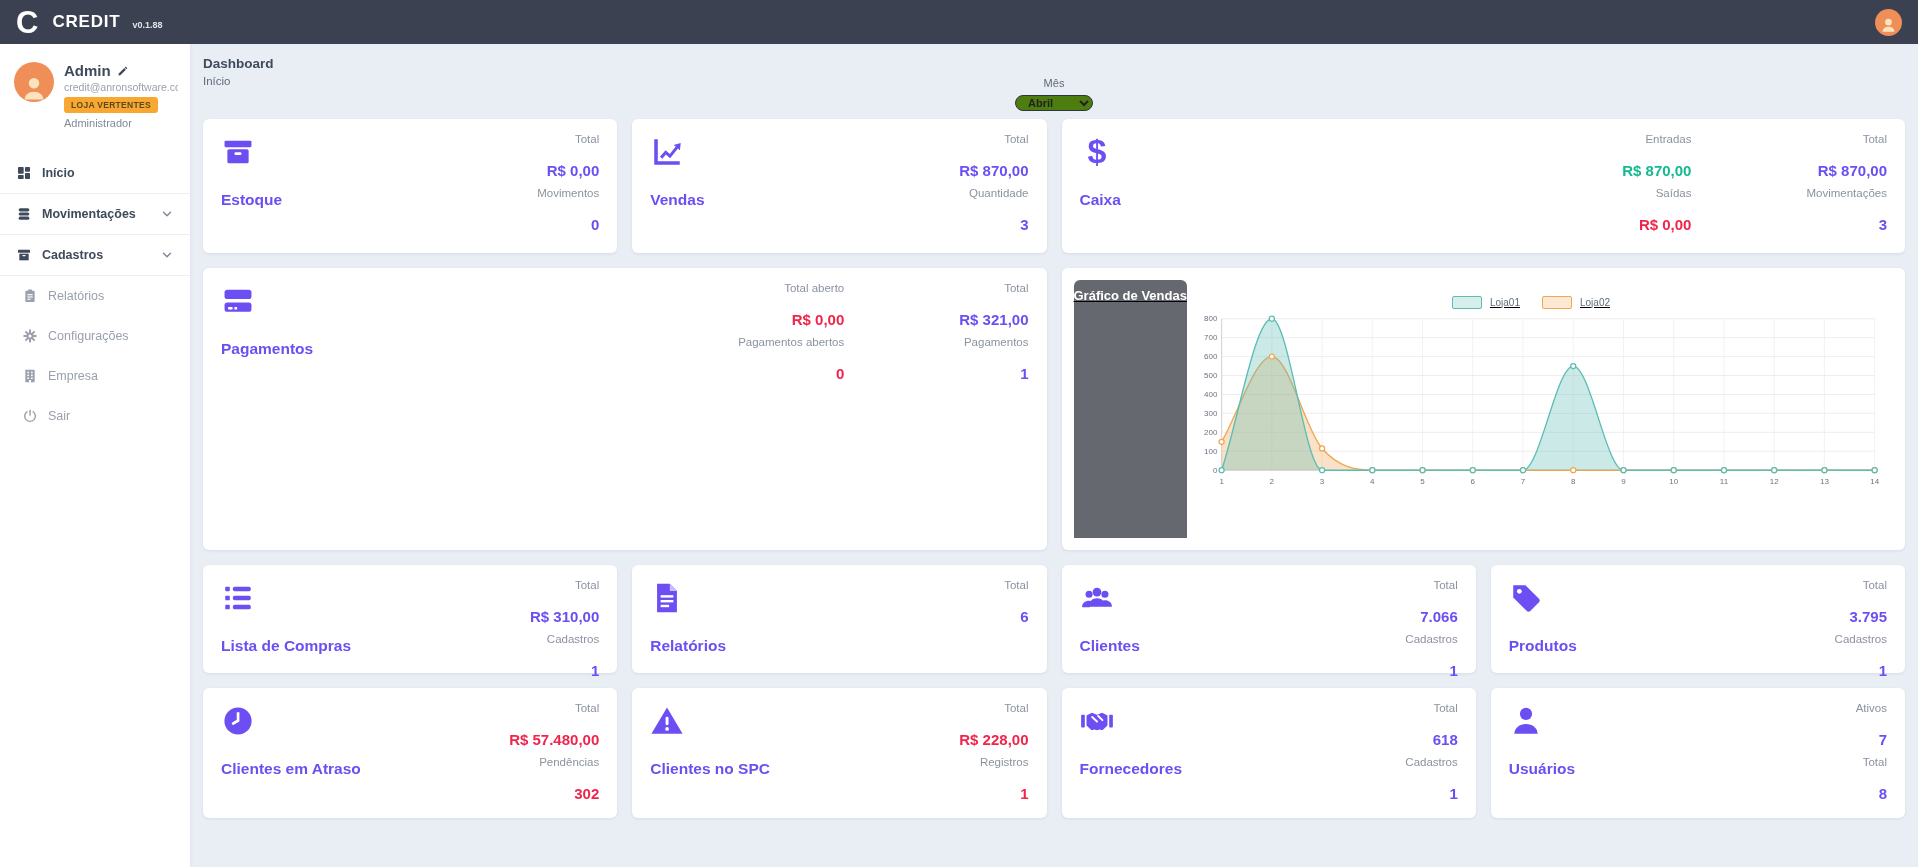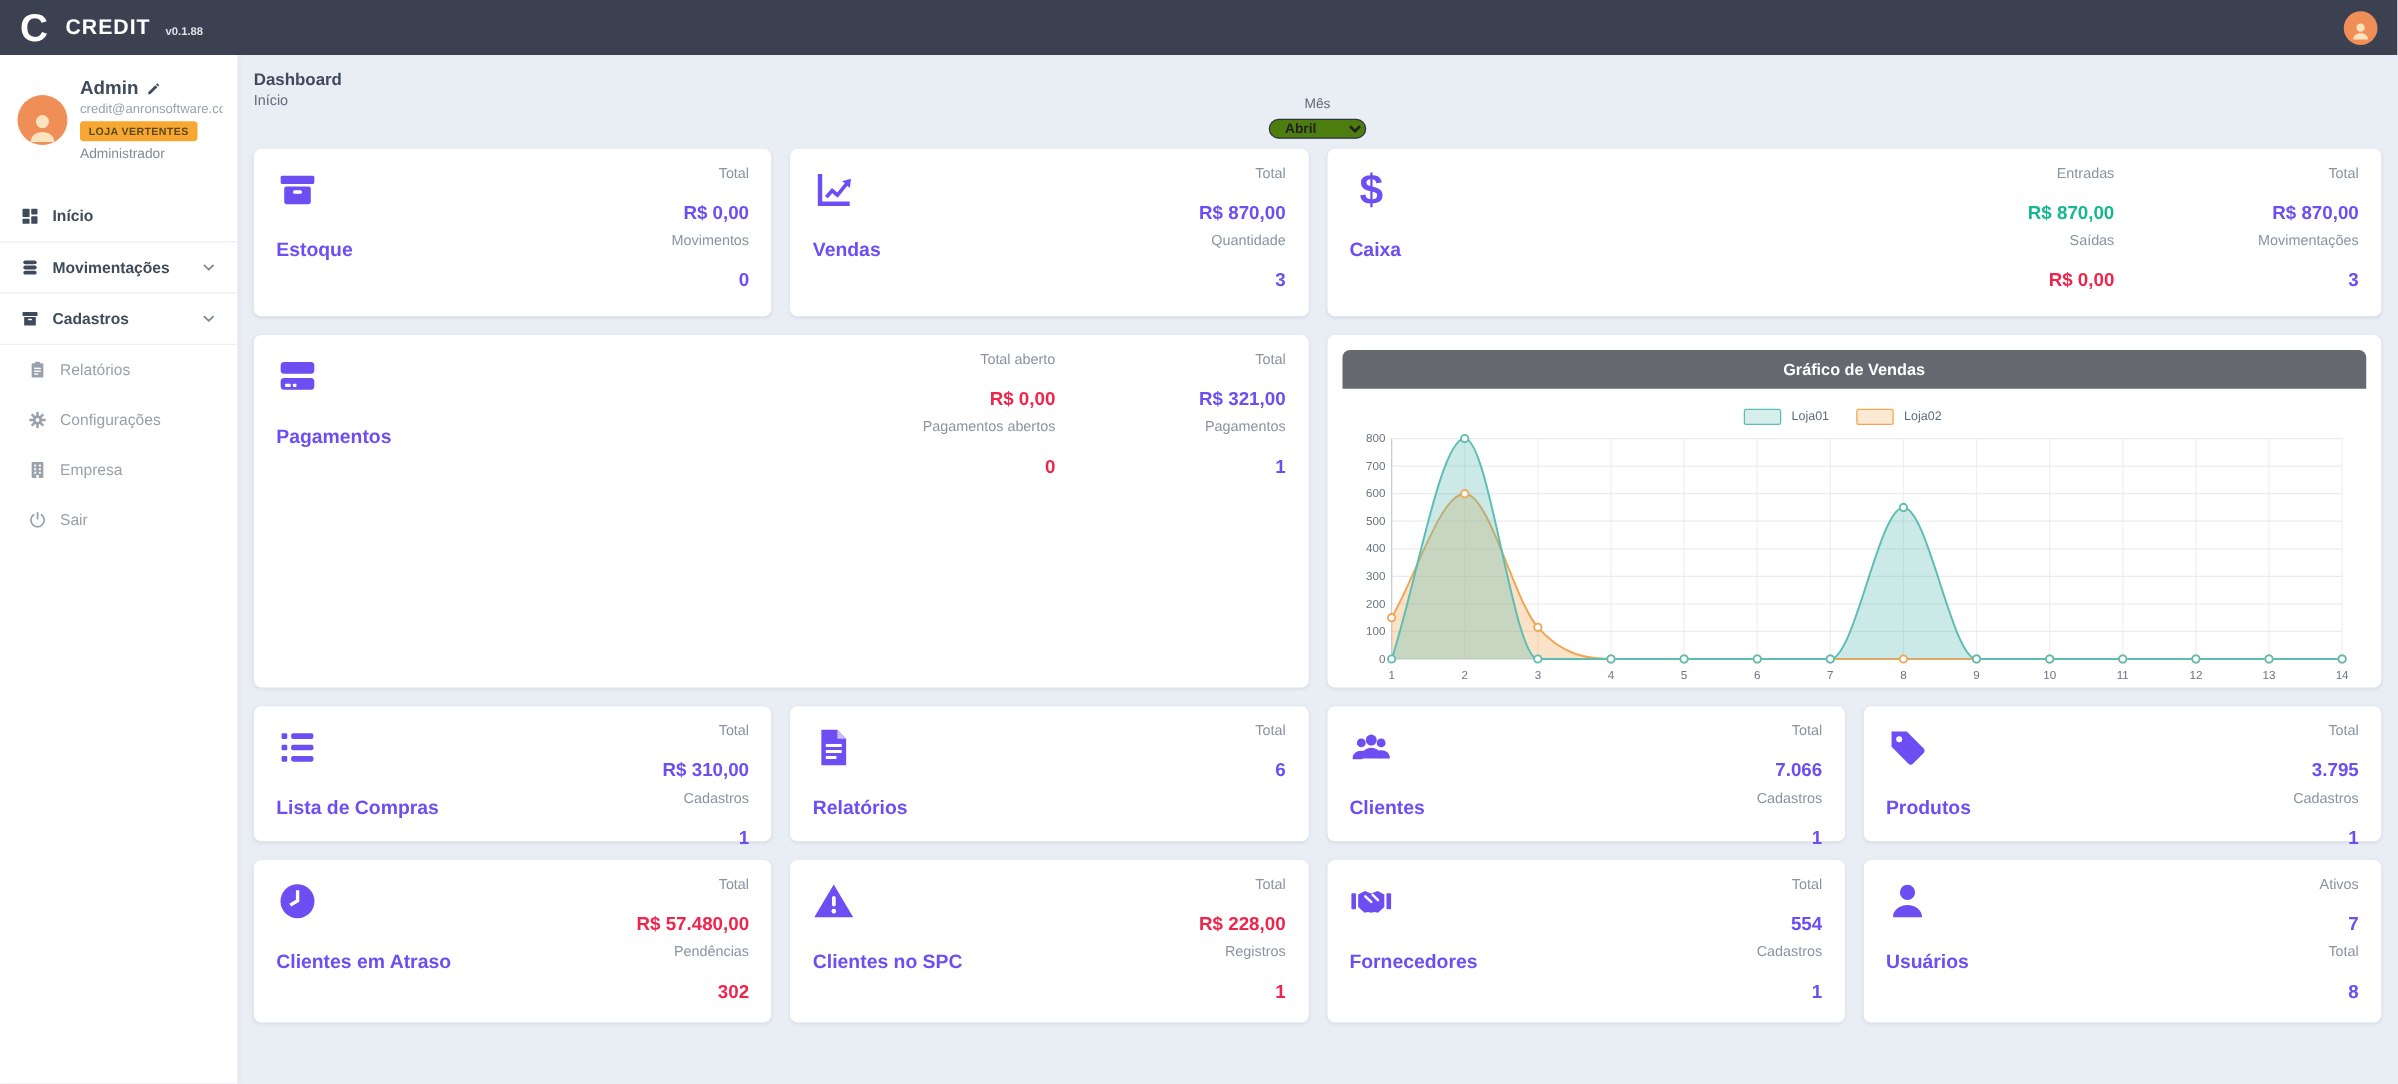--- a/index.html
+++ b/index.html
@@ -22,21 +22,21 @@
   .logo-c{color:#fff;font-size:31px;font-weight:800;line-height:1;margin-right:14px;}
   .brand{color:#fff;font-size:17px;font-weight:800;letter-spacing:.8px;}
   .version{color:#dfe2e8;font-size:9px;font-weight:700;margin-left:12px;margin-top:6px;}
   .topbar-avatar{margin-left:auto;width:27px;height:27px;border-radius:50%;background:#ef8e57;
     display:flex;align-items:center;justify-content:center;cursor:pointer;overflow:hidden;}
   .topbar-avatar svg{width:19px;height:19px;margin-top:4px;}
 
   
   .sidebar{position:absolute;top:44px;left:0;bottom:0;width:190px;background:#fff;
     box-shadow:1px 0 4px rgba(60,70,90,.05);z-index:10;}
-  .user{display:flex;gap:10px;padding:18px 12px 8px 14px;align-items:center;}
+  .user{display:flex;gap:10px;padding:18px 12px 8px 14px;}
   .user-avatar{width:40px;height:40px;border-radius:50%;background:#ef8e57;flex:0 0 auto;
     display:flex;align-items:flex-end;justify-content:center;overflow:hidden;}
   .user-avatar svg{width:30px;height:30px;}
   .user-info{min-width:0;}
   .user-name{font-size:15px;font-weight:800;color:var(--navy);display:flex;align-items:center;gap:6px;}
   .edit-pencil svg{width:12px;height:12px;fill:var(--navy);cursor:pointer;}
   .user-email{font-size:10.5px;color:#9aa1ac;margin-top:2px;white-space:nowrap;overflow:hidden;max-width:122px;}
   .user-badge{display:inline-block;background:#f8a832;color:#5b4a18;font-size:8.5px;font-weight:800;
     letter-spacing:.3px;padding:3px 7px;border-radius:3px;margin-top:4px;}
   .user-role{font-size:11px;color:#828b98;margin-top:4px;}
@@ -70,21 +70,21 @@
   .cicon svg{width:34px;height:34px;fill:currentColor;}
   .card-title{color:var(--purple);font-size:15.5px;font-weight:800;margin-top:18px;}
   .stats{position:absolute;top:14px;right:18px;display:flex;gap:115px;}
   .stat-col{text-align:right;}
   .stat{margin-bottom:8px;}
   .slabel{font-size:11.5px;color:var(--gray);}
   .sval{font-size:15px;font-weight:800;margin-top:17px;}
   .purple{color:var(--purple);} .red{color:var(--red);} .green{color:var(--green);}
 
   
-  .chart-card{padding:12px;overflow:hidden;display:flex;flex-direction:column;}
+  .chart-card{padding:12px;overflow:hidden;display:flex;flex-direction:row;text-decoration:underline;}
   .chart-header{background:#65696f;color:#fff;font-size:13px;font-weight:800;text-align:center;
     padding:8px 0;border-radius:6px 6px 0 0;}
   .chart-body{flex:1;padding:8px 10px 4px 6px;display:flex;flex-direction:column;}
   .legend{display:flex;justify-content:center;align-items:center;gap:8px;height:20px;margin-top:4px;}
   .lg-swatch{width:30px;height:13px;border-radius:2px;border:1px solid #999;}
   .lg-label{font-size:10px;color:#5f6b7a;margin-right:14px;}
   .chart-svg{width:100%;height:auto;}
 </style>
 </head>
 <body>
@@ -571,21 +571,21 @@
             <path d="M4.6 8.2l3.8-2 3.6 1.4 3.6-1.4 3.8 2v7l-3.6 3.3-1.9-.5-1.9.5-1.9-.5-1.9.5-3.6-3.3z"></path>
             <path d="M8.6 9.2l3.4 3.2" stroke="#fff" stroke-width="1.4" fill="none" stroke-linecap="round"></path>
             <path d="M12.8 8.4l3 3" stroke="#fff" stroke-width="1.4" fill="none" stroke-linecap="round"></path>
           </svg>
       </span>
       <div class="card-title">Fornecedores</div>
       <div class="stats">
           <div class="stat-col">
         <div class="stat">
               <div class="slabel">Total</div>
-              <div class="sval purple">554</div>
+              <div class="sval purple">618</div>
             </div>
         <div class="stat">
               <div class="slabel">Cadastros</div>
               <div class="sval purple">1</div>
             </div>
       </div>
         </div>
     </div>
 
     <div class="card">

